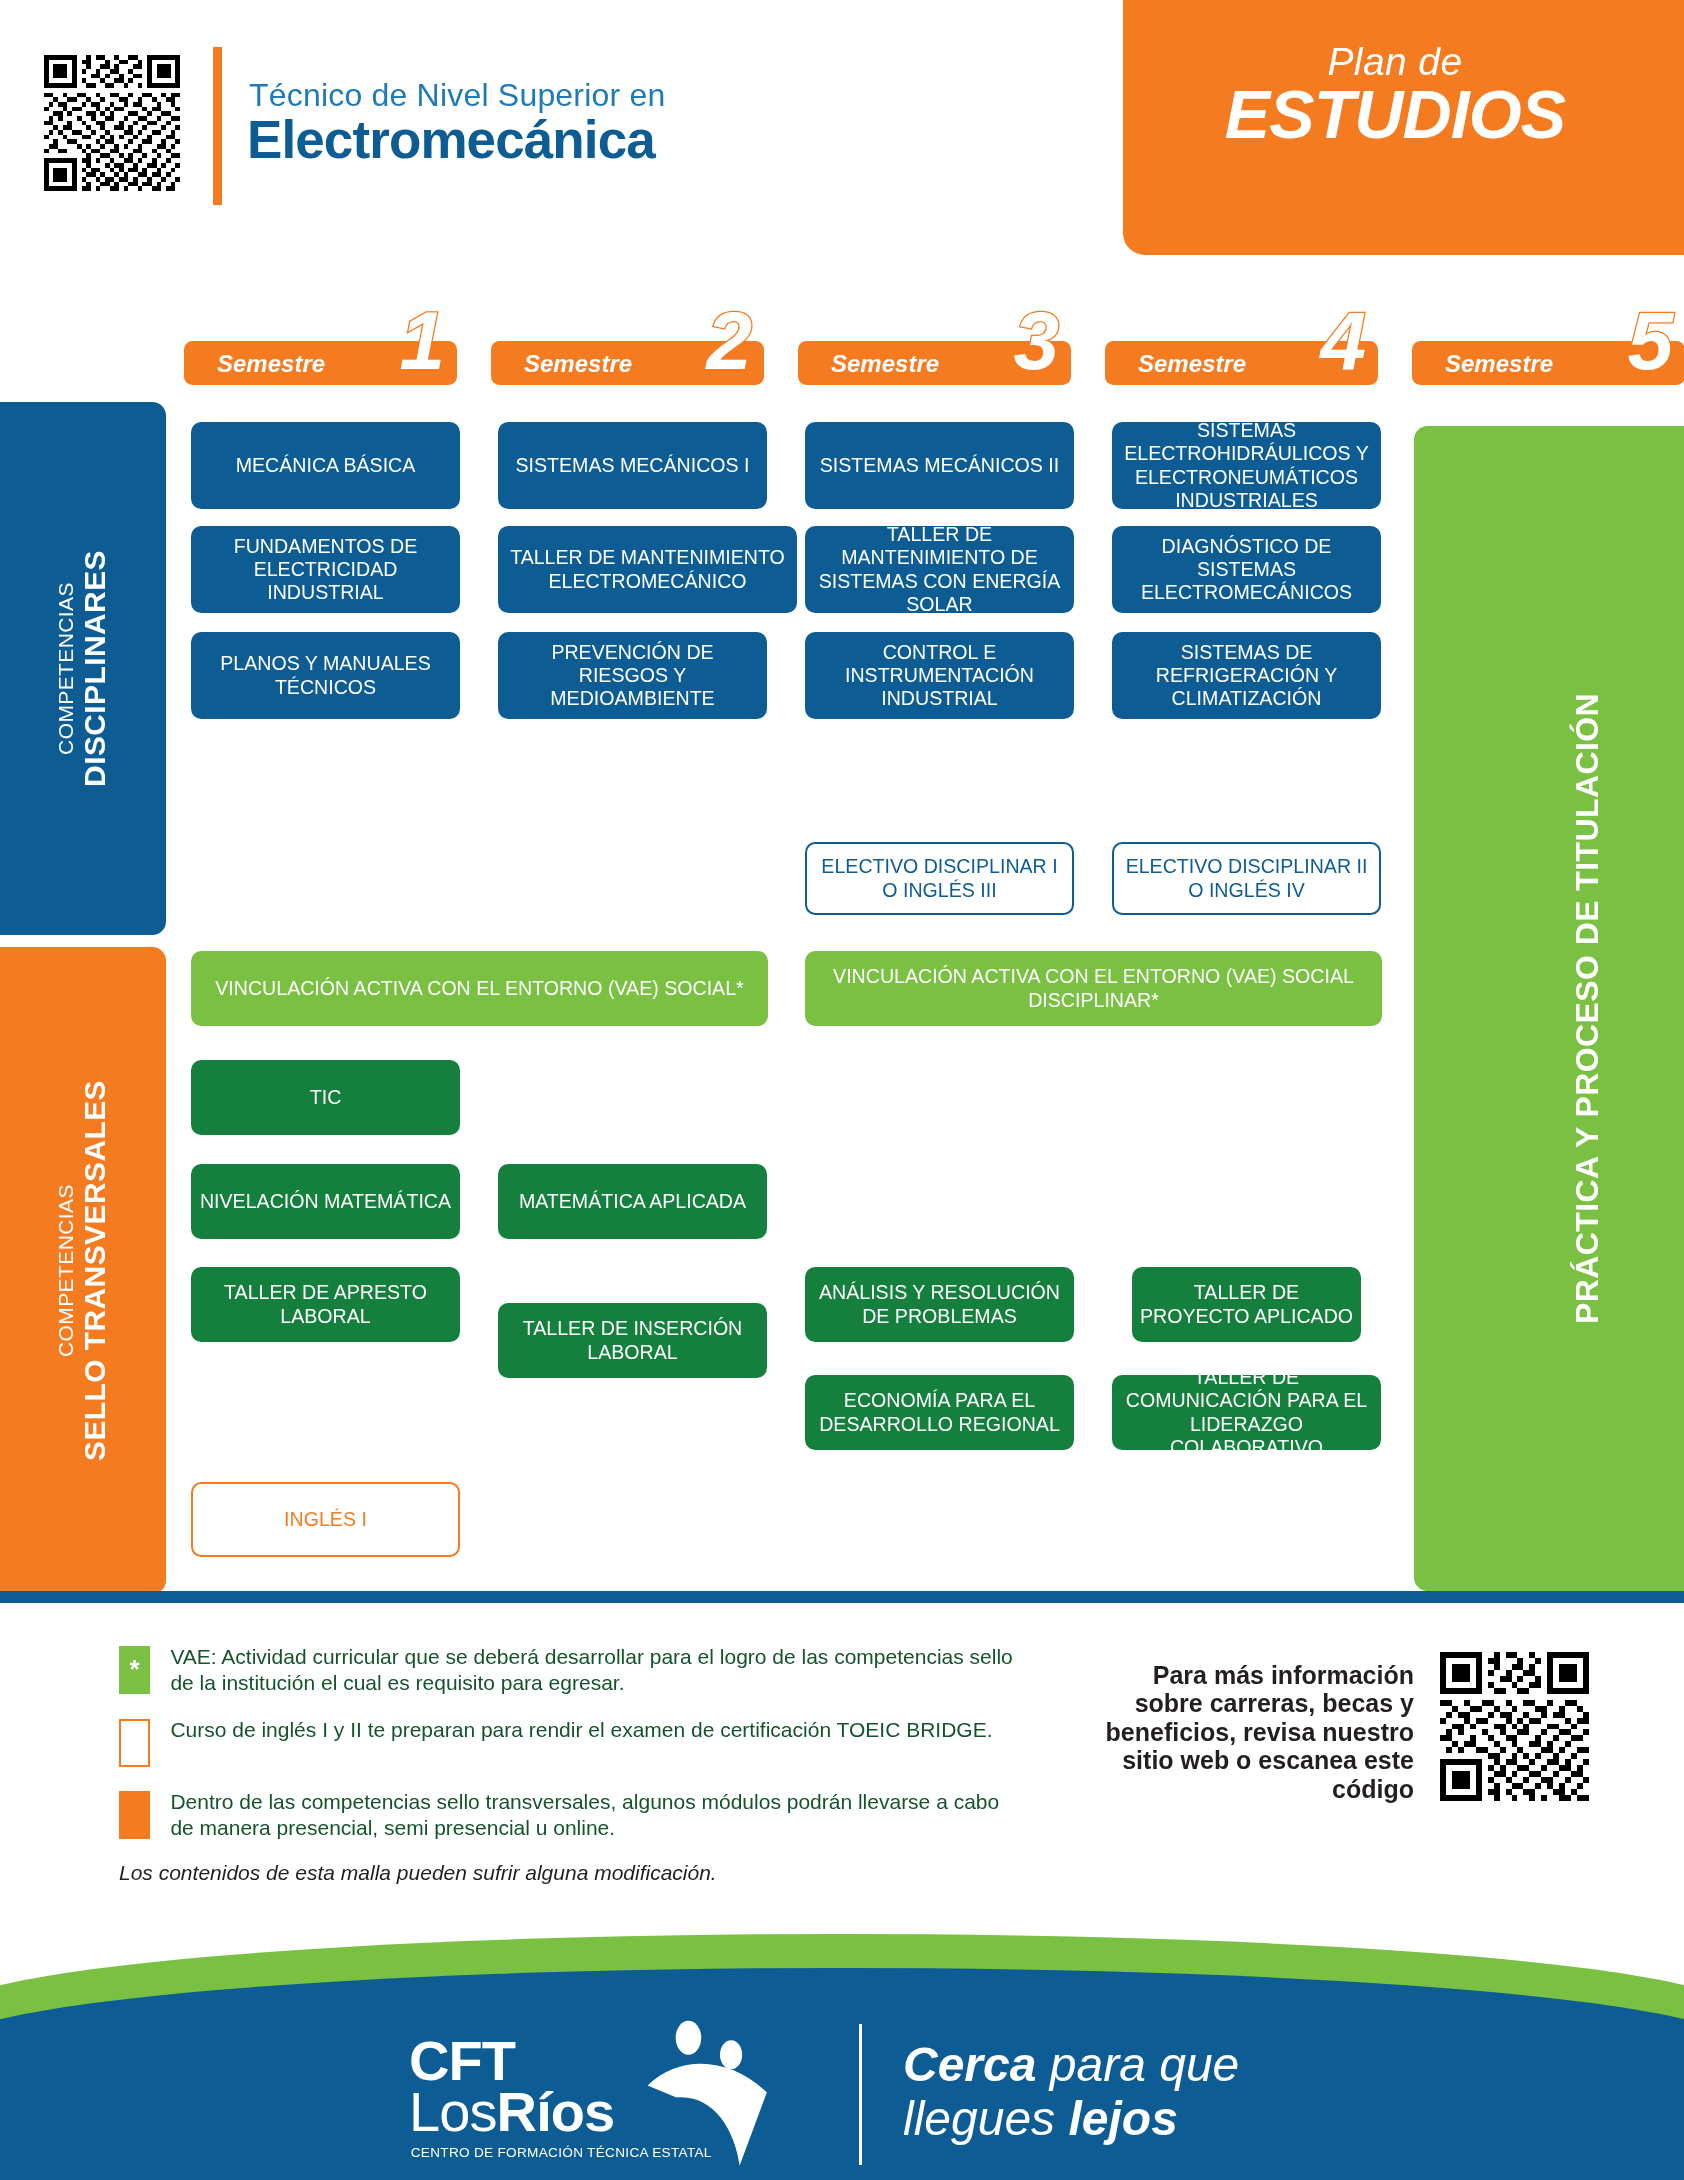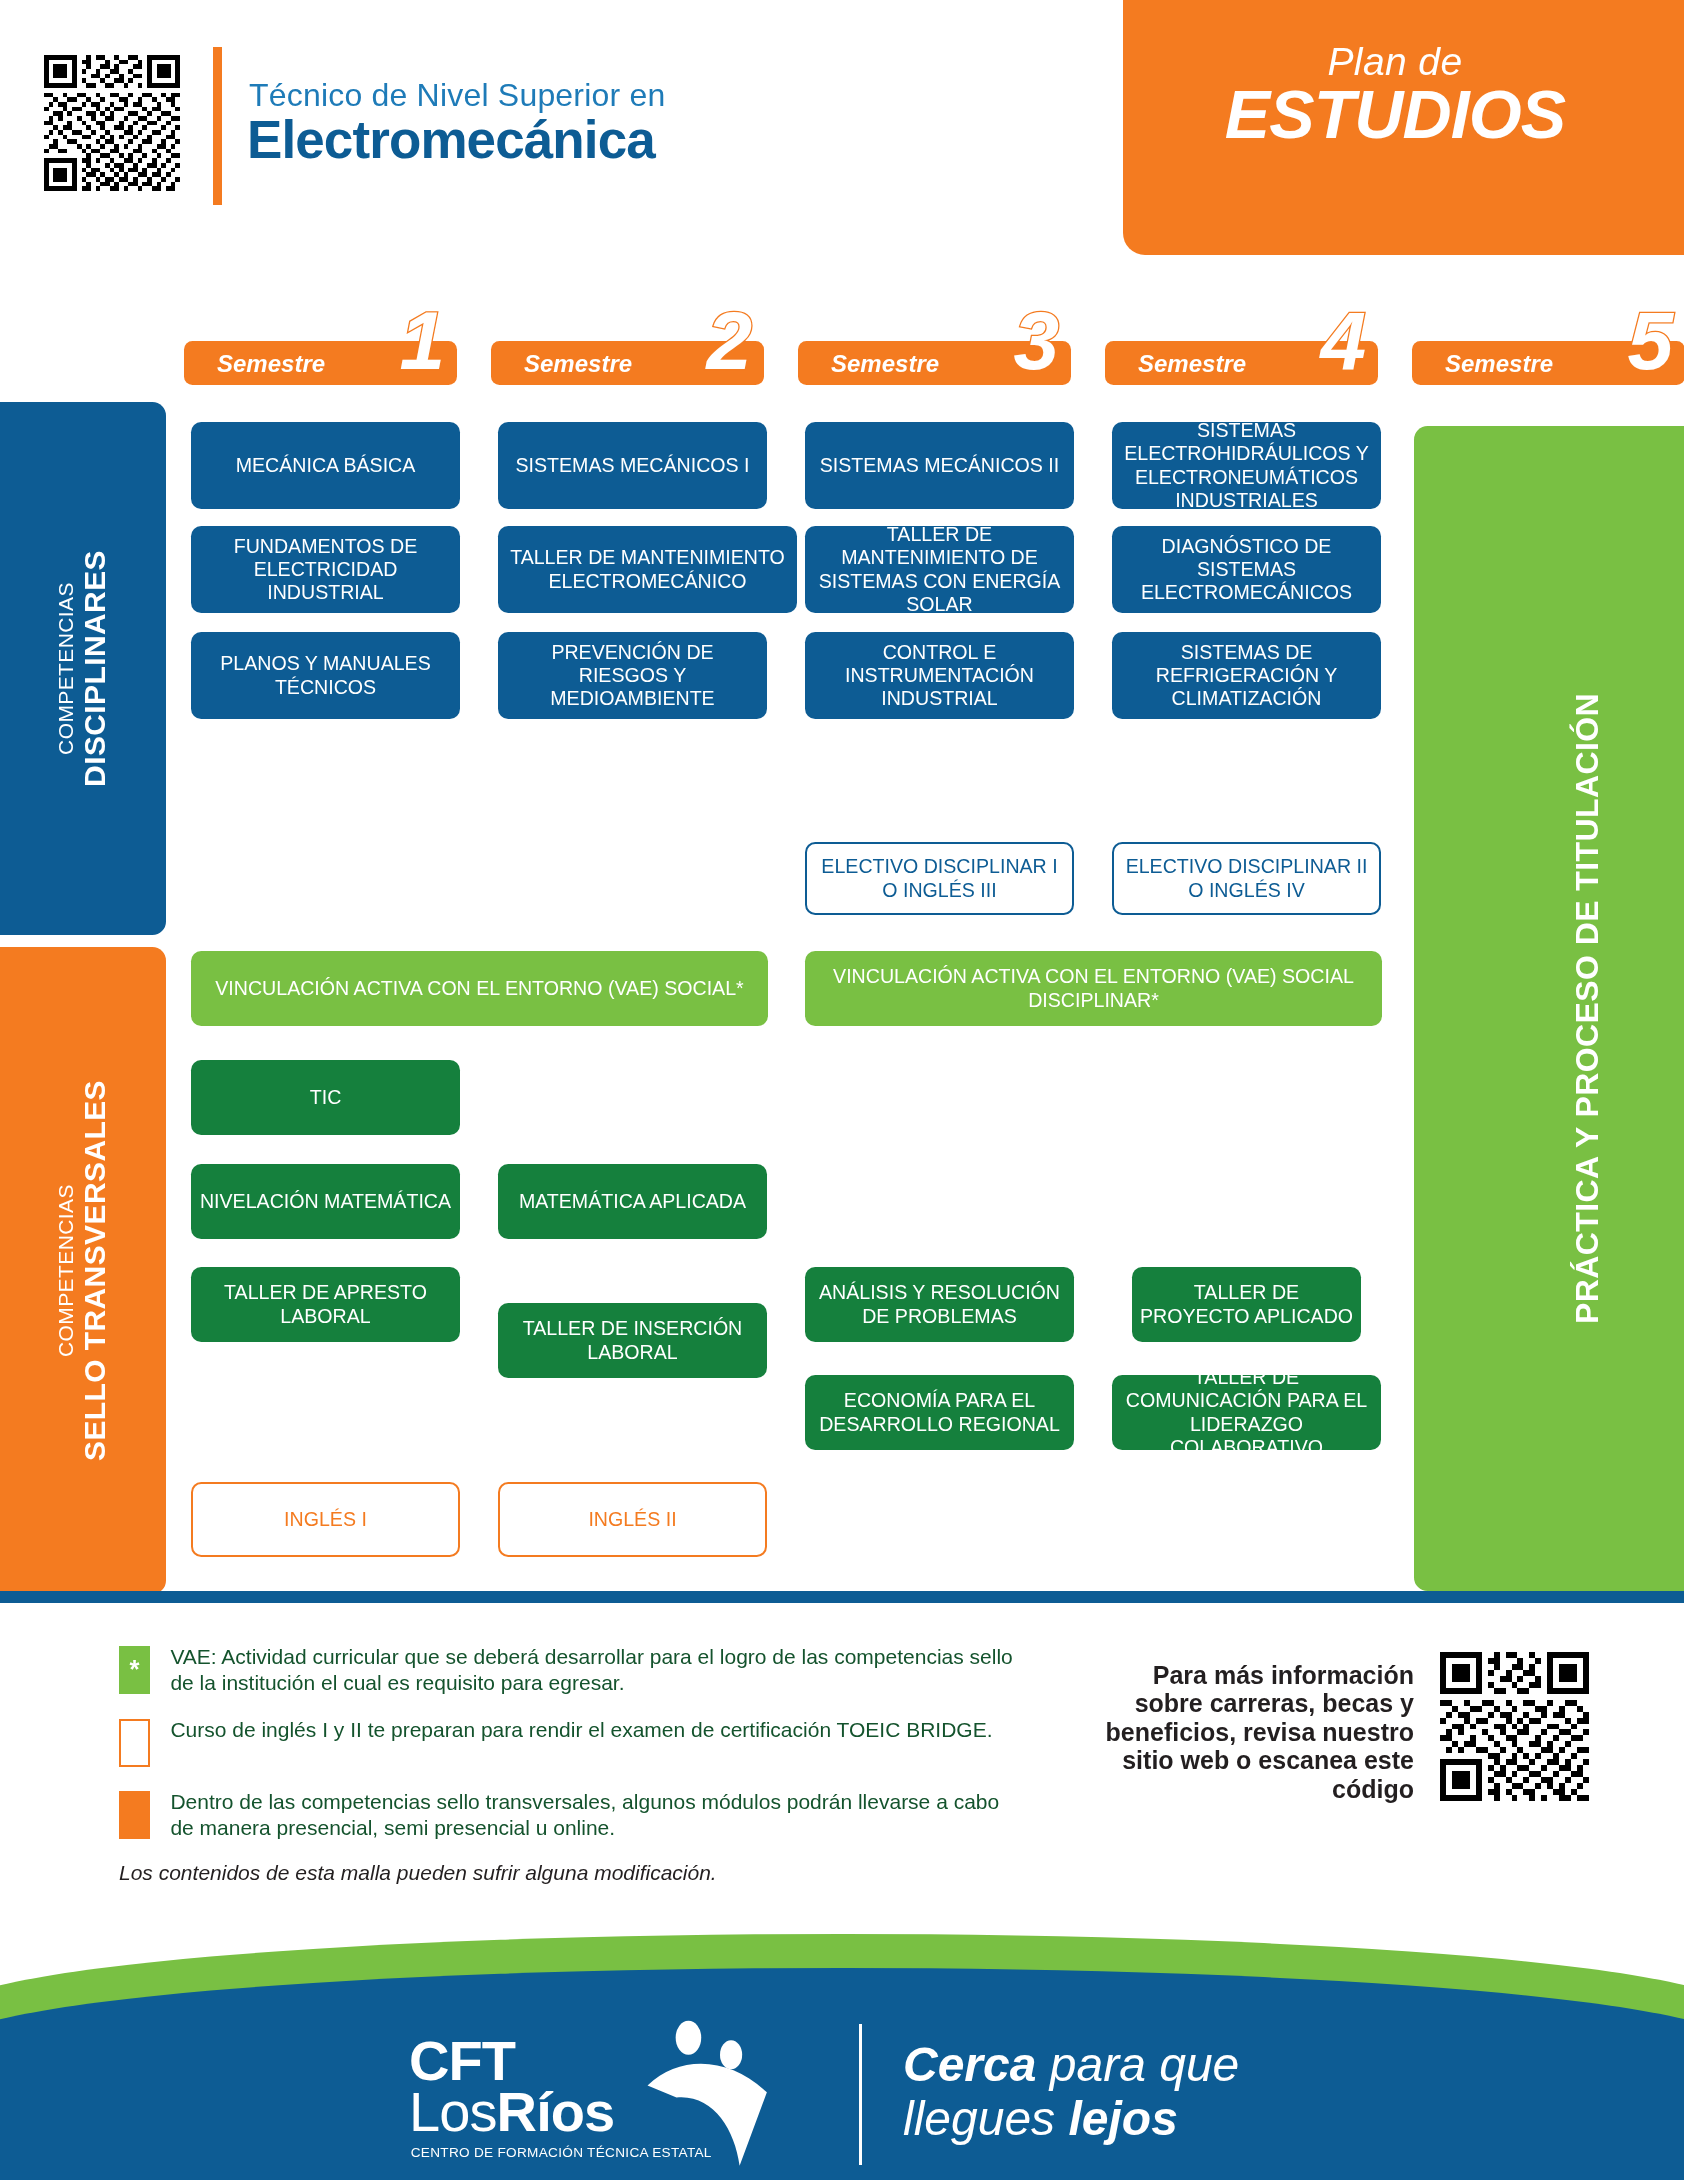--- a/index.html
+++ b/index.html
@@ -493,21 +493,20 @@
   <div class="box box-orange" style="left:498px;top:1164px;width:269px;height:75px;">MATEMÁTICA APLICADA</div>
   <div class="box box-orange" style="left:498px;top:1267px;width:269px;height:75px;margin-top:36px;">TALLER DE INSERCIÓN LABORAL</div>
 
   <div class="box box-orange" style="left:805px;top:1267px;width:269px;height:75px;">ANÁLISIS Y RESOLUCIÓN DE PROBLEMAS</div>
   <div class="box box-orange" style="left:805px;top:1375px;width:269px;height:75px;">ECONOMÍA PARA EL DESARROLLO REGIONAL</div>
 
   <div class="box box-orange" style="left:1112px;top:1267px;width:229px;height:75px;margin-left:20px;">TALLER DE PROYECTO APLICADO</div>
   <div class="box box-orange" style="left:1112px;top:1375px;width:269px;height:75px;">TALLER DE COMUNICACIÓN PARA EL LIDERAZGO COLABORATIVO</div>
 
   <div class="box box-outline-orange" style="left:191px;top:1482px;width:269px;height:75px;">INGLÉS I</div>
-  <div class="box box-outline-orange" style="left:498px;top:1482px;width:269px;height:75px;">INGLÉS II</div>
 
   <div class="col5">
     <div class="vtext5">PRÁCTICA Y PROCESO DE TITULACIÓN</div>
   </div>
 
   <div class="grid-strip"></div>
 
   <div class="legend">
     <div class="legend-row">
       <div class="legend-swatch sw-green">

